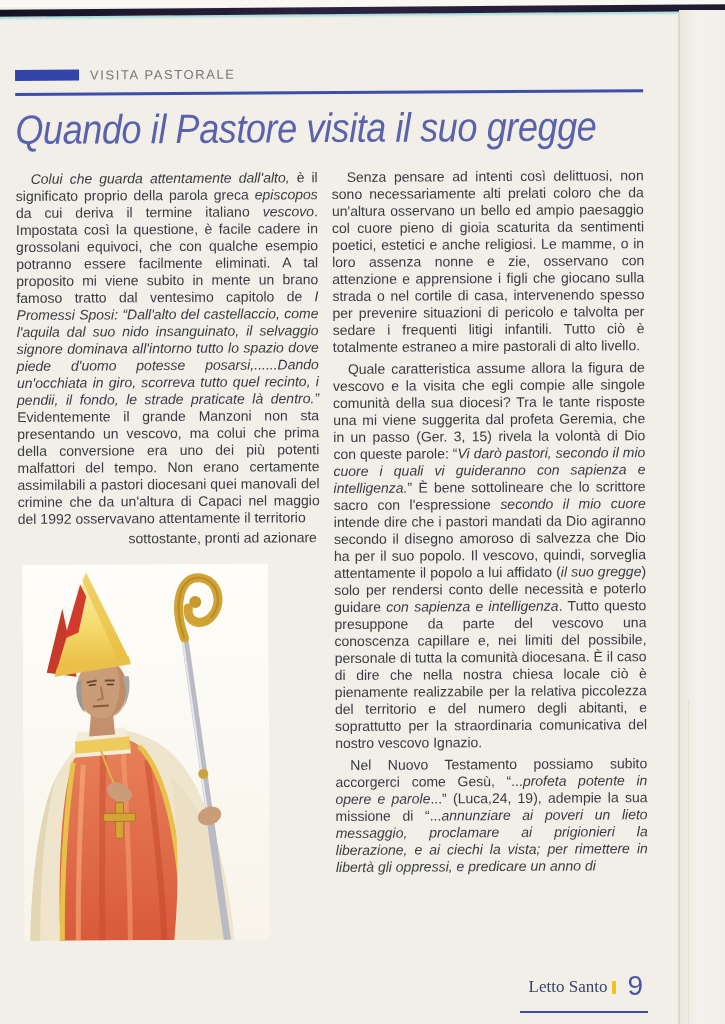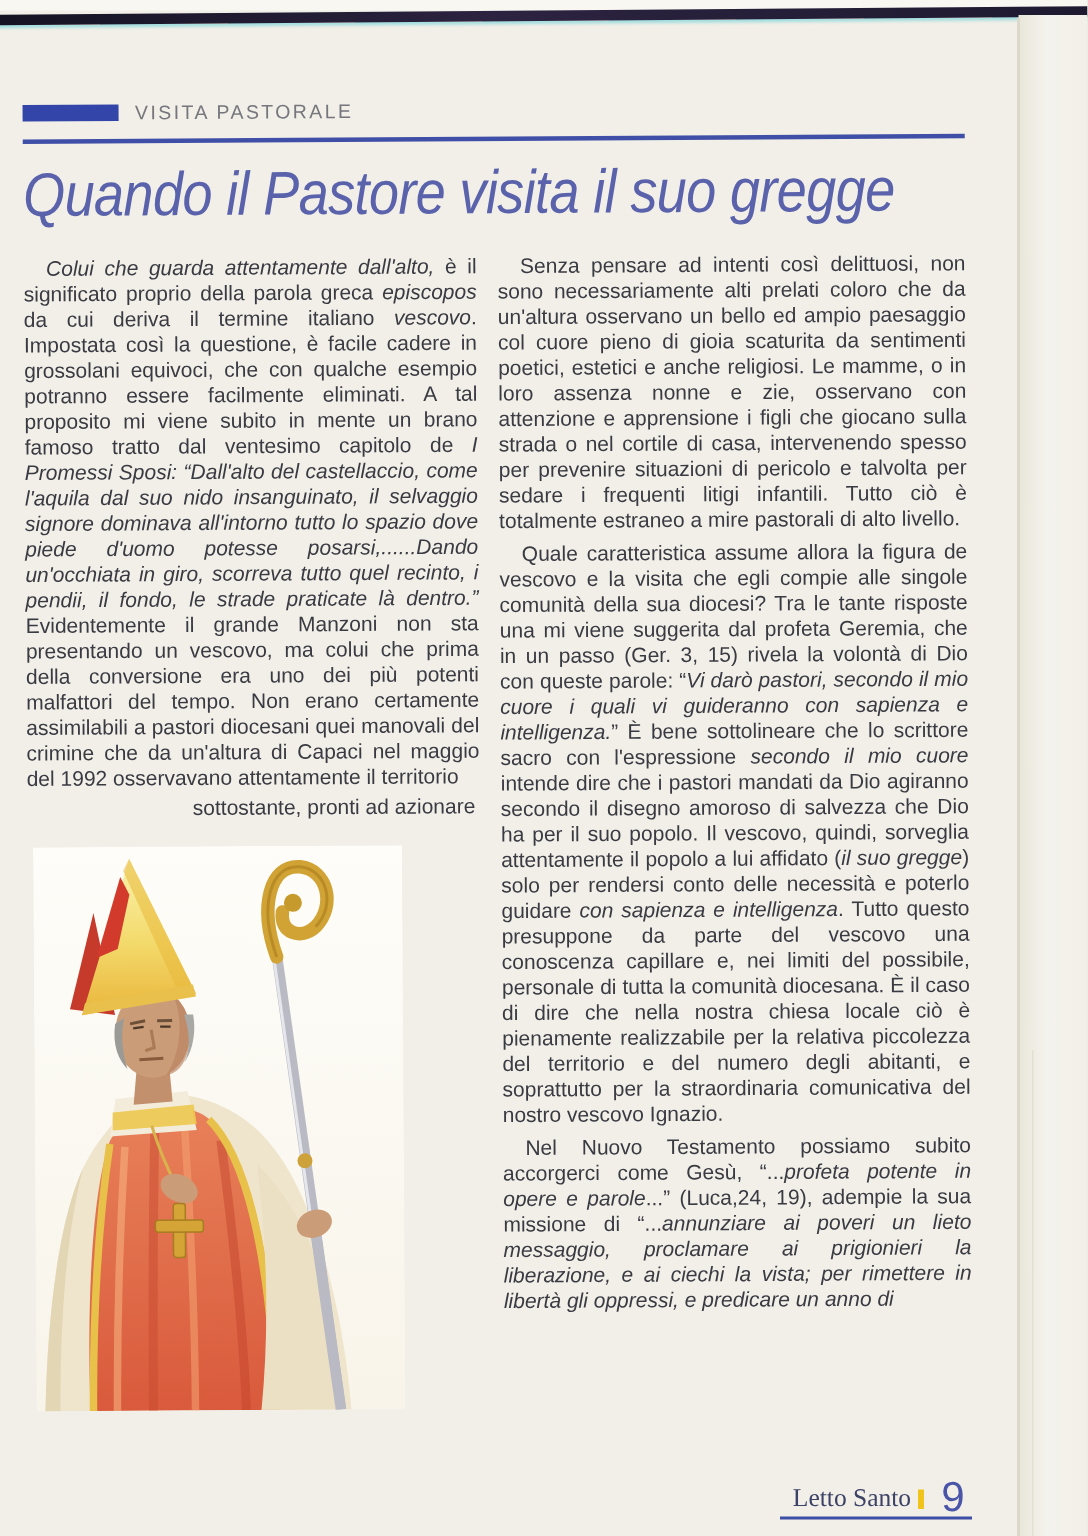--- a/index.html
+++ b/index.html
@@ -47,21 +47,21 @@
 
   .wrap-line{text-align:right;line-height:20px;padding-right:3px;margin-top:1px;}
   .wrap-row{position:relative;height:394px;}
   .photo{position:absolute;left:4px;top:16px;width:246px;height:376px;}
   .photo svg{display:block;width:100%;height:100%;}
   .wrap-text{position:absolute;right:0;top:8px;width:124px;line-height:20px;text-align:justify;hyphens:auto;}
 
   .footer{
     position:absolute;right:77px;bottom:11px;
     display:flex;align-items:flex-end;
-    border-bottom:2px solid #3d4fa5;padding:0 5px 3px 9px;
+    border-bottom:2px solid #3d4fa5;padding:0 5px 15px 9px;
   }
   .footer-name{font-family:"Liberation Serif","DejaVu Serif",serif;font-size:17px;color:#3c4166;line-height:19px;}
   .footer-tick{width:4px;height:13px;background:var(--footer-tick);margin:0 11px 2px 5px;}
   .footer-page{font-size:28px;color:#4a55a8;line-height:21px;}
 </style>
 </head>
 <body>
 
 <div class="page">
   <div class="scan-above"></div>

